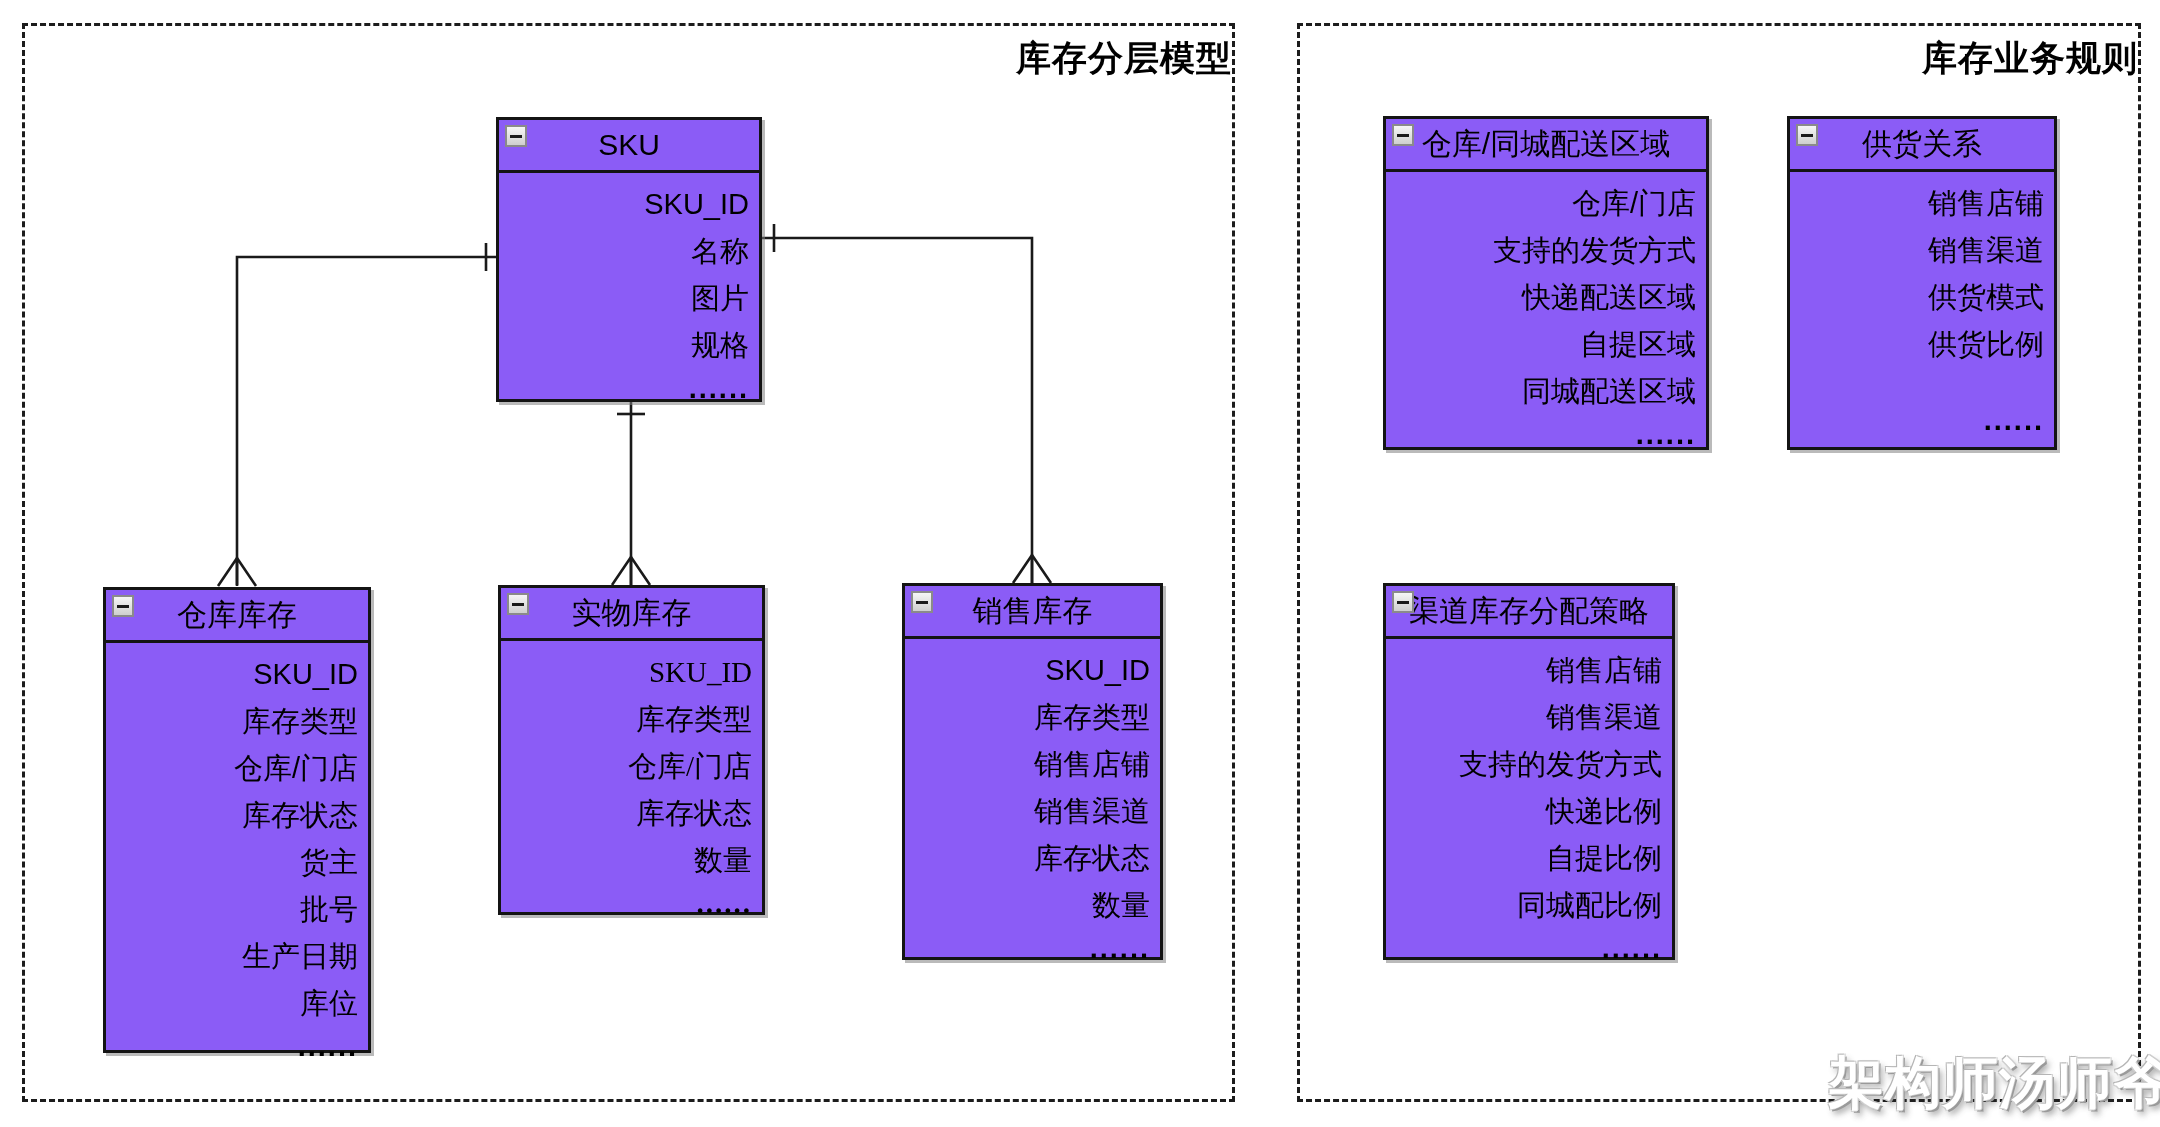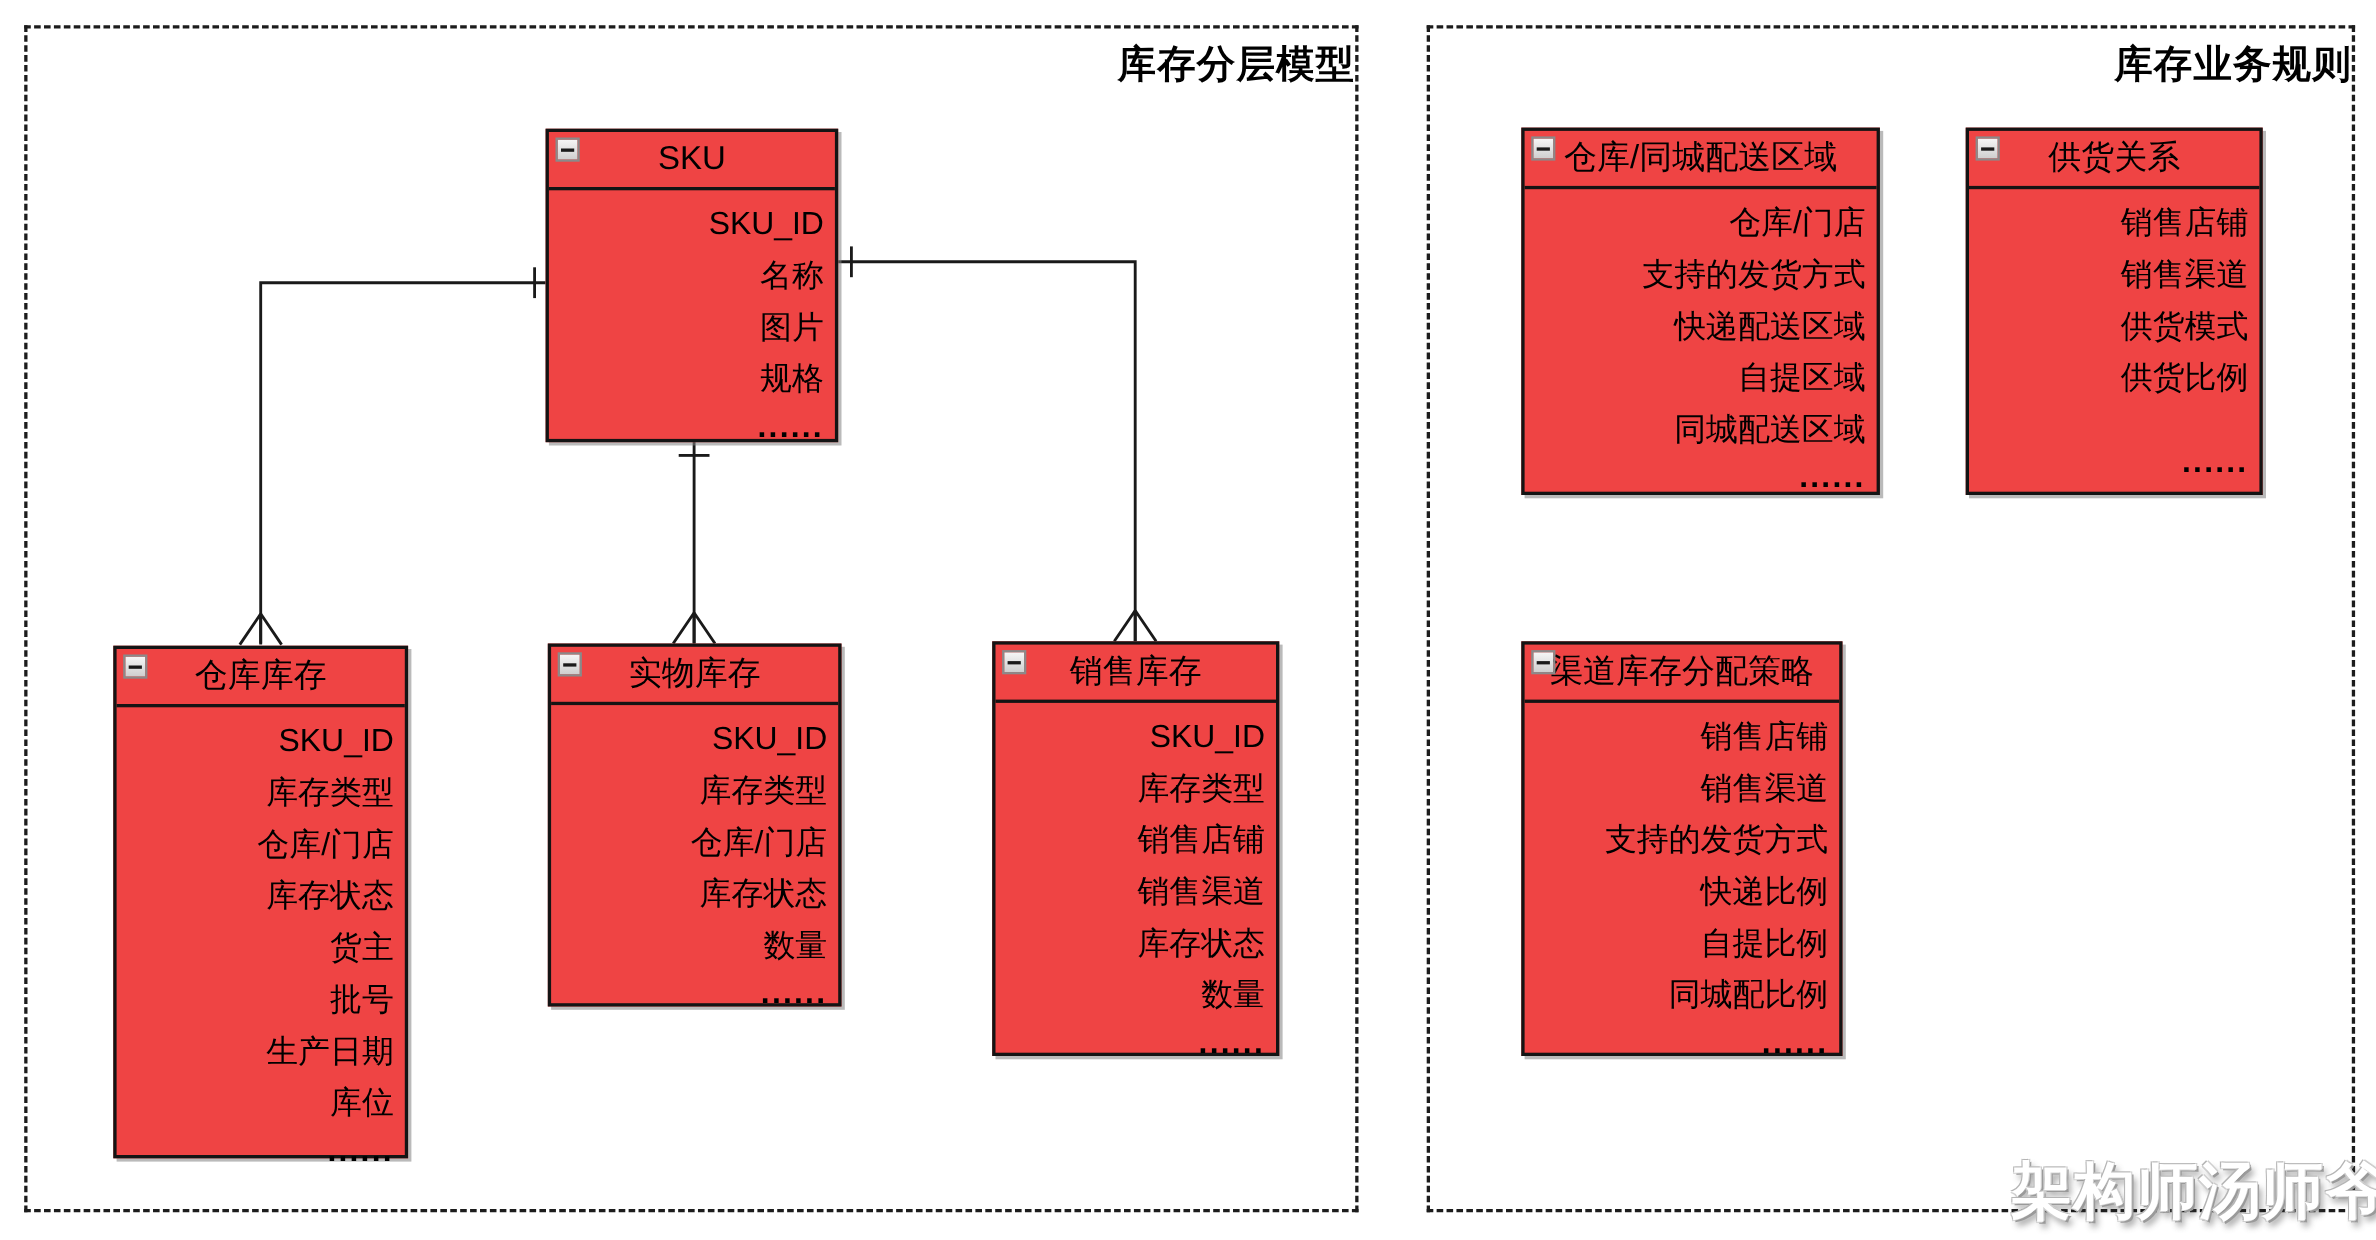--- a/index.html
+++ b/index.html
@@ -18,27 +18,27 @@
     position:absolute;left:0;top:9px;width:100%;margin:0;
     text-align:right;font-size:35px;font-weight:700;letter-spacing:1px;
   }
 
   
   svg.connectors{position:absolute;left:0;top:0;width:2160px;height:1127px;pointer-events:none;}
   .rel{stroke:#1a1a1a;stroke-width:2.6;fill:none;}
 
   
   .entity{
-    position:absolute;box-sizing:border-box;background:#ef4444;
+    position:absolute;box-sizing:border-box;background:#8b5cf6;
     border:3px solid #141414;box-shadow:3px 3px 0 rgba(130,130,130,.55);
     display:flex;flex-direction:column;
   }
   #entity-sku{left:496px;top:117px;width:266px;height:285px;}
   #entity-warehouse{left:103px;top:587px;width:268px;height:466px;}
-  #entity-physical{left:498px;top:585px;width:267px;height:330px;}
+  #entity-physical{left:498px;top:585px;width:267px;height:330px;font-family:Liberation Serif, serif;}
   #entity-sales{left:902px;top:583px;width:261px;height:377px;}
   #entity-config{left:1383px;top:116px;width:326px;height:334px;}
   #entity-supply{left:1787px;top:116px;width:270px;height:334px;}
   #entity-channel{left:1383px;top:583px;width:292px;height:377px;}
 
   .entity-header{
     position:relative;height:50px;flex:0 0 50px;
     border-bottom:3px solid #141414;
     display:flex;align-items:center;justify-content:center;
   }

